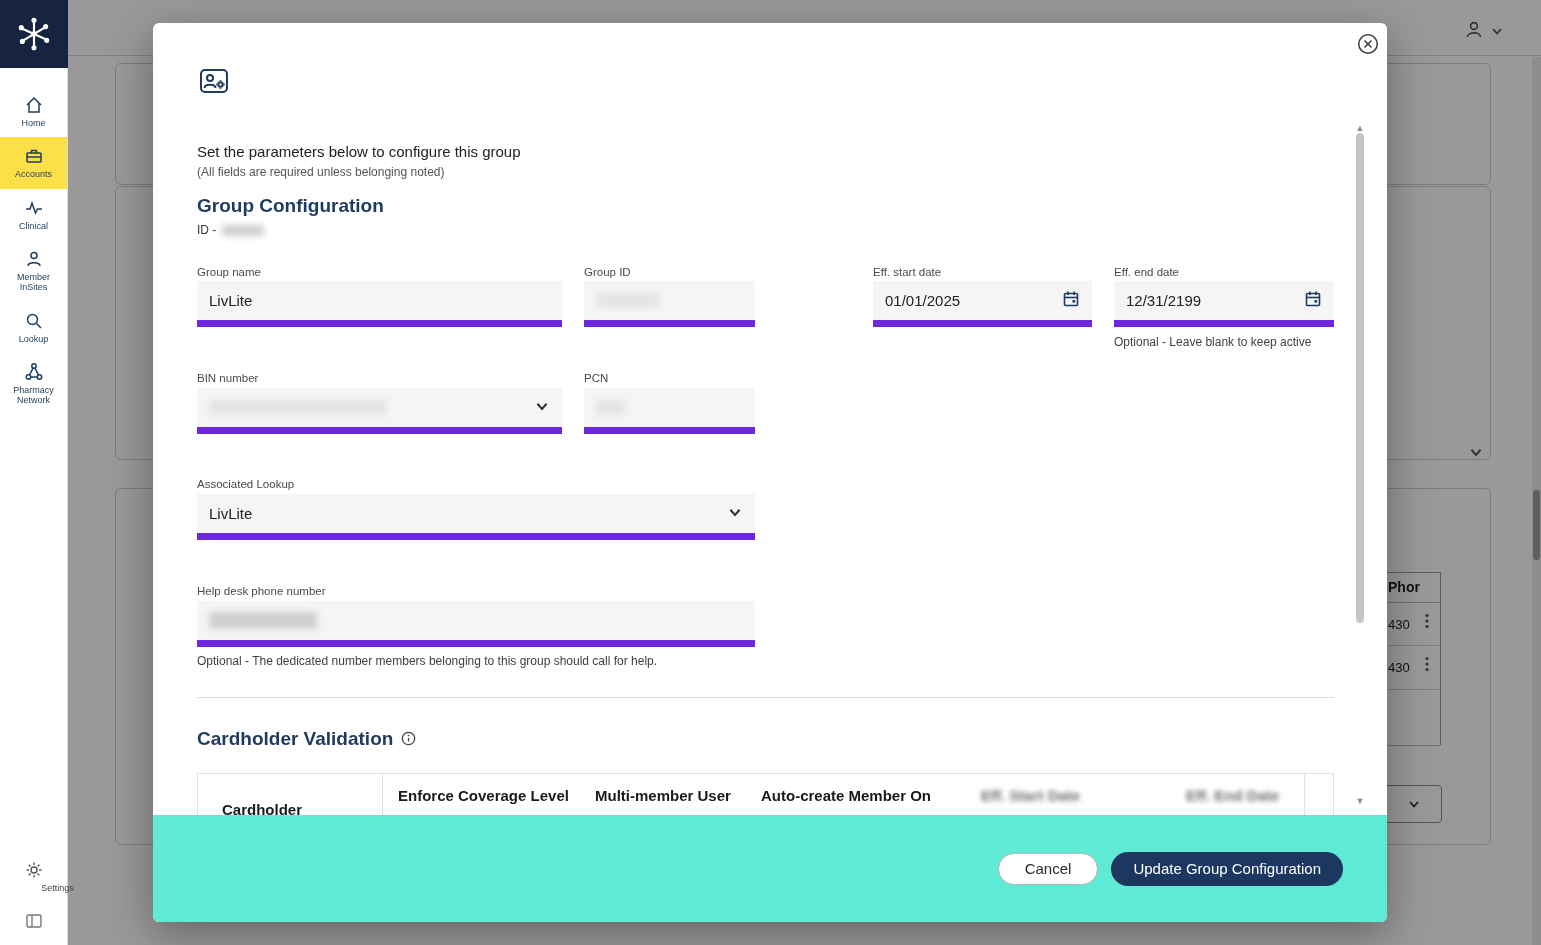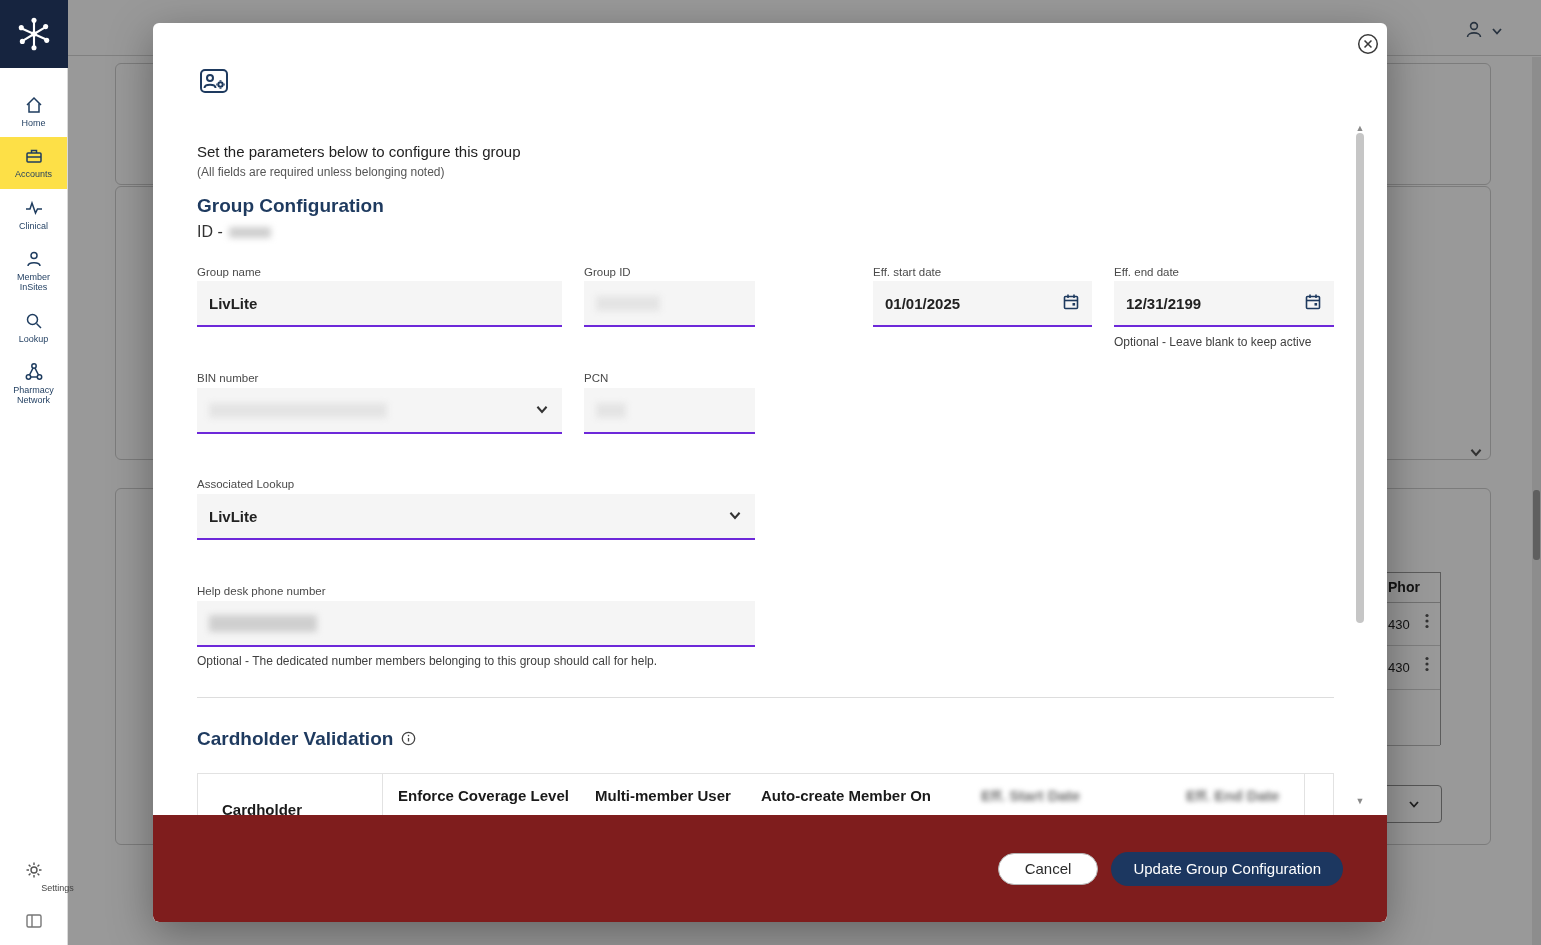--- a/index.html
+++ b/index.html
@@ -31,35 +31,35 @@
   .sidebar-bottom { margin-top:auto; display:flex; flex-direction:column; }
 
   
   .modal { position:absolute; left:153px; top:23px; width:1234px; height:899px; background:#fff; border-radius:6px;
            box-shadow:0 12px 44px rgba(0,0,0,0.35); z-index:20; overflow:hidden; }
   .m-abs { position:absolute; }
   .m-title { font-size:26px; font-weight:bold; color:#1e3a5f; }
   .m-intro { font-size:15px; color:#222; }
   .m-note { font-size:12px; color:#555; }
   .m-h2 { font-size:19px; font-weight:bold; color:#1e3a5f; }
-  .idline { font-size:16px; color:#333; display:flex; align-items:center; gap:6px; }
+  .idline { font-size:12px; color:#333; display:flex; align-items:center; gap:6px; }
   .flabel { position:absolute; font-size:11.5px; color:#4a4a4a; }
-  .fbox { position:absolute; height:46px; background:#f5f5f5; border-bottom:2px solid #6d28d9; display:flex; align-items:center;
-          padding:0 12px; font-size:15px; color:#222; cursor:text;font-weight:bold; }
+  .fbox { position:absolute; height:46px; background:#f5f5f5; border-bottom:7px solid #6d28d9; display:flex; align-items:center;
+          padding:0 12px; font-size:15px; color:#222; cursor:text; }
   .fbox .spacer { flex:1; }
   .helper { position:absolute; font-size:12px; color:#3f3f3f; }
   .redact { display:inline-block; background:#cfcfcf; border-radius:2px; filter:blur(3px); }
   .redact.light { background:#e4e4e4; }
   .divider { position:absolute; left:44px; width:1137px; height:1px; background:#ddd; }
   .cv-head { display:flex; align-items:center; gap:8px; }
   .cv-table { position:absolute; left:44px; top:750px; width:1137px; height:42px; border:1px solid #e2e2e2; border-bottom:none; overflow:hidden; }
   .cv-col { position:absolute; font-size:15px; font-weight:bold; color:#1a1a1a; white-space:nowrap; }
   .blurtext { filter:blur(2.5px); color:#6d6d6d; }
   .vline { position:absolute; width:1px; background:#e2e2e2; top:0; bottom:0; }
-  .m-footer { position:absolute; left:0; top:792px; width:1234px; height:107px; background:#7f1d1d; border-radius:0 0 6px 6px;
+  .m-footer { position:absolute; left:0; top:792px; width:1234px; height:107px; background:#5eead4; border-radius:0 0 6px 6px;
               display:flex; align-items:center; justify-content:flex-end; gap:13px; padding-right:44px; }
   .btn-cancel { height:32px; padding:0 26px; background:#fff; border:1px solid #b5b5b5; border-radius:17px; font-size:15px;
                 color:#2b2b2b; cursor:pointer; font-family:"Liberation Sans", sans-serif; }
   .btn-submit { height:34px; padding:0 22px; background:#1c3760; border:none; border-radius:18px; font-size:15px;
                 color:#fff; cursor:pointer; font-family:"Liberation Sans", sans-serif; }
   .close-btn { position:absolute; left:1203px; top:9px; width:24px; height:24px; cursor:pointer; }
   .mscroll-thumb { position:absolute; left:1203px; top:110px; width:8px; height:490px; background:#c6c6c6; border-radius:4px; }
   .mscroll-arrow { position:absolute; left:1201px; width:12px; height:12px; color:#8a8a8a; font-size:9px; text-align:center; line-height:12px; }
   .iconbtn { cursor:pointer; }
 </style>

